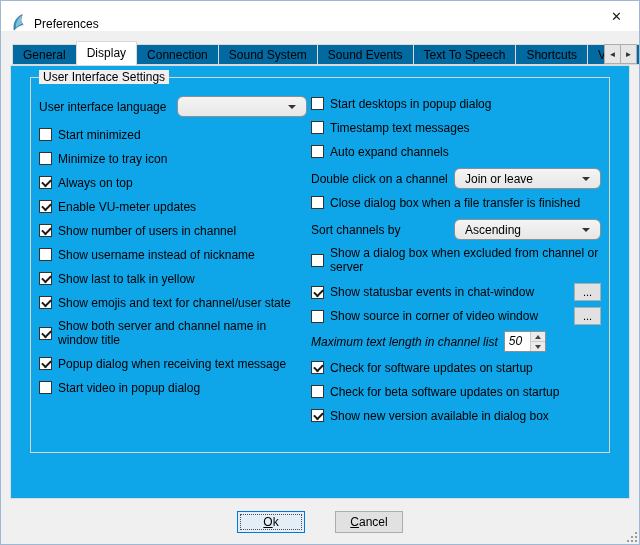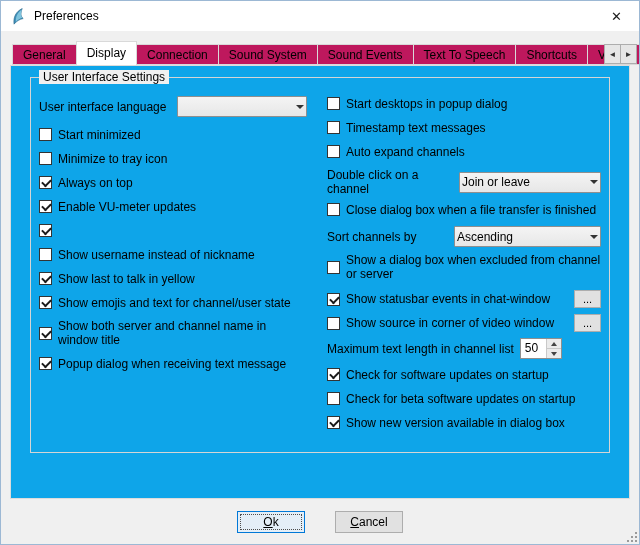--- a/index.html
+++ b/index.html
@@ -3,66 +3,66 @@
 <meta charset="utf-8">
 <style>
   * { margin:0; padding:0; box-sizing:border-box; }
   html,body { width:640px; height:545px; }
   body { font-family:"Liberation Sans", sans-serif; font-size:12px; color:#000; }
 
   .window { position:relative; width:640px; height:545px; background:#f0f0f0;
             border:1px solid #9cb8d4; overflow:hidden; }
 
   
-  .titlebar { height:30px; background:#ffffff; display:flex; align-items:center; padding-left:9px; }
+  .titlebar { height:30px; background:#ffffff; display:flex; align-items:flex-end; padding-left:9px; }
   .app-icon { width:17px; height:17px; margin-right:7px; flex:none; }
   .title-text { font-size:12px; color:#000; }
   .close-btn { margin-left:auto; width:45px; height:30px; display:flex; align-items:center;
                justify-content:center; font-size:13px; color:#1a1a1a; cursor:default; }
 
   
   .tabbar { position:absolute; top:30px; left:0; right:0; height:34px; display:flex;
             align-items:flex-end; padding-left:11px; overflow:hidden; white-space:nowrap; }
-  .tab { flex:none; height:21px; line-height:20px; padding:0 10px; background:#be185d;
+  .tab { flex:none; height:21px; line-height:20px; padding:0 10px; background:#0369a1;
          border:1px solid #d9d9d9; margin-right:-1px; position:relative; }
   .tab.active { height:25px; line-height:23px; background:#ffffff; border-bottom:none;
                 margin-bottom:-1px; z-index:3; }
   .tabscroll { position:absolute; right:2px; bottom:1px; display:flex; z-index:4; }
   .tabscroll button { width:17px; height:20px; border:1px solid #adadad; background:#e6e6e6;
                       font-size:8px; color:#333; margin-left:-1px; padding:0; }
 
   
   .pane { position:absolute; top:64px; left:9px; right:9px; bottom:45px;
           border:1px solid #dcdcdc; background:#0ea5e9; }
 
   .groupbox { position:absolute; top:11px; left:19px; right:19px; bottom:45px;
               border:1px solid #d5d5d5; }
   .groupbox-title { position:absolute; top:-8px; left:8px; background:#f0f0f0; padding:0 4px; }
 
-  .cols { display:flex; padding:18px 8px 0 8px; gap:20px; }
+  .cols { display:flex; padding:18px 8px 0 8px; gap:4px; }
   .col-left { width:268px; flex:none; }
   .col-right { flex:1; }
 
   .row { display:flex; align-items:center; margin-bottom:9px; min-height:15px; }
   .row .box { width:13px; height:13px; border:1px solid #333333; background:#ffffff;
               margin-right:6px; flex:none; position:relative; }
   .row[data-checked="true"] .box::after { content:""; position:absolute; left:2px; top:2px;
               width:7px; height:4px; border-left:2px solid #1a1a1a; border-bottom:2px solid #1a1a1a;
               transform:rotate(-45deg); }
   .lbl { line-height:14px; }
 
   .row.lang { justify-content:space-between; margin-bottom:10px; }
   .row.combo-row { justify-content:space-between; margin-bottom:6px;align-items:center; }
   .row.btn-row { margin-bottom:6px; }
   .row.btn-row .dots { margin-left:auto; }
-  .row.spin-row { margin-bottom:8px; margin-top:2px; }
-
-  .combo { width:130px; height:21px; border:1px solid #8f8f8f; border-radius:1px;
+  .row.spin-row { margin-bottom:8px; margin-top:2px;font-style:italic; }
+
+  .combo { width:130px; height:21px; border:1px solid #8f8f8f; border-radius:6px;
            background:linear-gradient(#f4f4f4,#e7e7e7); display:flex; align-items:center;
-           justify-content:space-between; padding:0 2px; }
+           justify-content:space-between; padding:0 10px; }
   .combo.wide { width:147px; }
   .combo-arrow { width:0; height:0; border-left:4px solid transparent;
                  border-right:4px solid transparent; border-top:4px solid #333; }
 
   .dots { width:27px; height:18px; border:1px solid #adadad; background:#e1e1e1;
           font-family:"Liberation Sans", sans-serif; font-size:11px; line-height:10px; }
 
   .spin { width:42px; height:21px; border:1px solid #8f8f8f; background:#fff;
           display:flex; margin-left:6px; }
   .spin-val { flex:1; padding-left:4px; line-height:19px; }
@@ -151,40 +151,45 @@
           <div class="row" data-checked="true">
             <span class="box"></span>
             <span class="lbl">Always on top</span>
           </div>
           <div class="row" data-checked="true">
             <span class="box"></span>
             <span class="lbl">Enable VU-meter updates</span>
           </div>
           <div class="row" data-checked="true">
             <span class="box"></span>
+            <span class="lbl">Show number of users in channel</span>
           </div>
           <div class="row" data-checked="false">
             <span class="box"></span>
             <span class="lbl">Show username instead of nickname</span>
           </div>
           <div class="row" data-checked="true">
             <span class="box"></span>
             <span class="lbl">Show last to talk in yellow</span>
           </div>
           <div class="row" data-checked="true">
             <span class="box"></span>
             <span class="lbl">Show emojis and text for channel/user state</span>
           </div>
           <div class="row" data-checked="true">
             <span class="box"></span>
             <span class="lbl">Show both server and channel name in window title</span>
           </div>
           <div class="row" data-checked="true">
             <span class="box"></span>
             <span class="lbl">Popup dialog when receiving text message</span>
+          </div>
+          <div class="row" data-checked="false">
+            <span class="box"></span>
+            <span class="lbl">Start video in popup dialog</span>
           </div>
 
         </div>
 
         <div class="col-right">
 
           <div class="row" data-checked="false">
             <span class="box"></span>
             <span class="lbl">Start desktops in popup dialog</span>
           </div>

